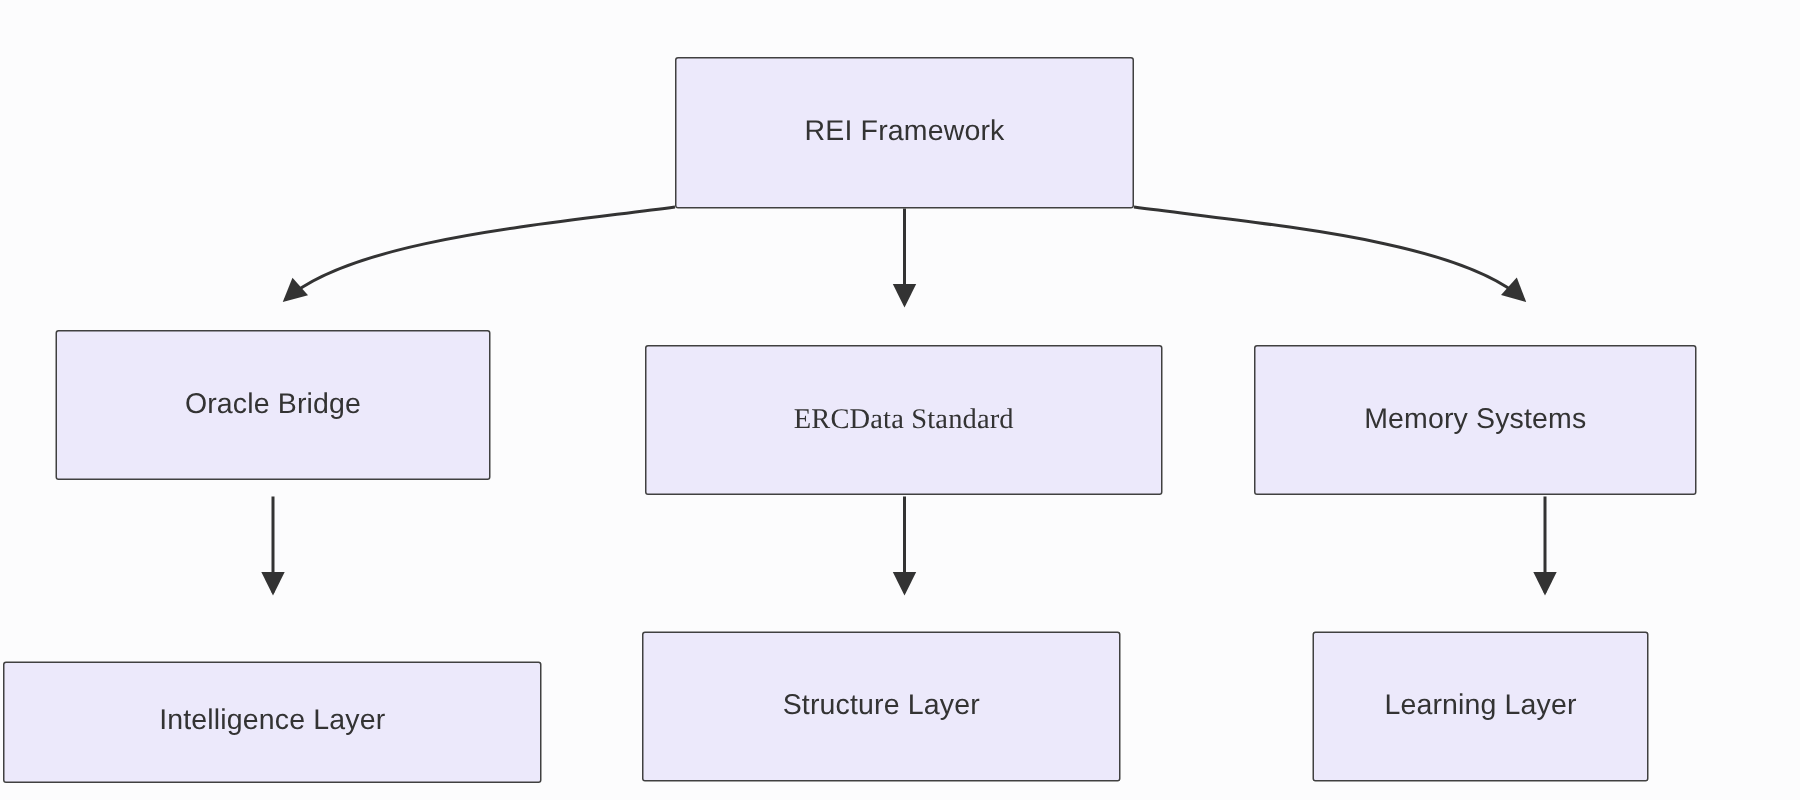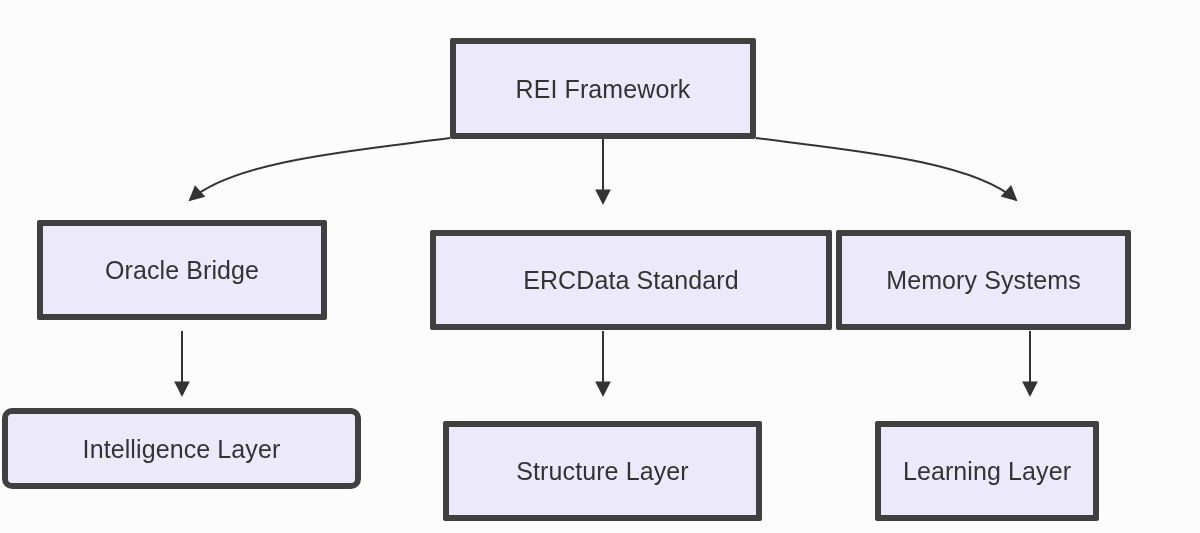--- a/index.html
+++ b/index.html
@@ -24,48 +24,48 @@
     left: 0;
     top: 0;
     width: 1200px;
     height: 533px;
     pointer-events: none;
   }
   .node {
     position: absolute;
     box-sizing: border-box;
     background: #ece9fb;
-    border: 6px solid #404040;
+    border: 1px solid #404040;
     border-radius: 2px;
     display: flex;
     align-items: center;
     justify-content: center;
     color: #333333;
-    font-size: 25px;
+    font-size: 19px;
     font-weight: 400;
     line-height: 1.2;
     letter-spacing: 0.1px;
     white-space: nowrap;
   }
   .node-label {
     display: block;
     text-align: center;
   }
 
   
   #node-rei        { left: 450px; top: 38px;  width: 306px; height: 101px; }
 
   
   #node-oracle     { left: 37px;  top: 220px; width: 290px; height: 100px; }
-  #node-ercdata    { left: 430px; top: 230px; width: 402px; height: 100px; }
+  #node-ercdata    { left: 430px; top: 230px; width: 345px; height: 100px; font-family: Liberation Serif, serif; }
   #node-memory     { left: 836px; top: 230px; width: 295px; height: 100px; }
 
   
-  #node-intel      { left: 2px;   top: 408px; width: 359px; height: 81px; border-radius: 10px; }
-  #node-structure  { left: 443px; top: 421px; width: 319px; height: 100px; }
+  #node-intel      { left: 2px;   top: 441px; width: 359px; height: 81px; }
+  #node-structure  { left: 428px; top: 421px; width: 319px; height: 100px; }
   #node-learning   { left: 875px; top: 421px; width: 224px; height: 100px; }
 </style>
 </head>
 <body>
 
 <div id="diagram">
 
   <svg class="edge-layer" viewBox="0 0 1200 533" width="1200" height="533" xmlns="http://www.w3.org/2000/svg">
     <defs>
       <marker id="arrowhead" markerWidth="9" markerHeight="9" refX="7.2" refY="4.5" orient="auto" markerUnits="strokeWidth">

